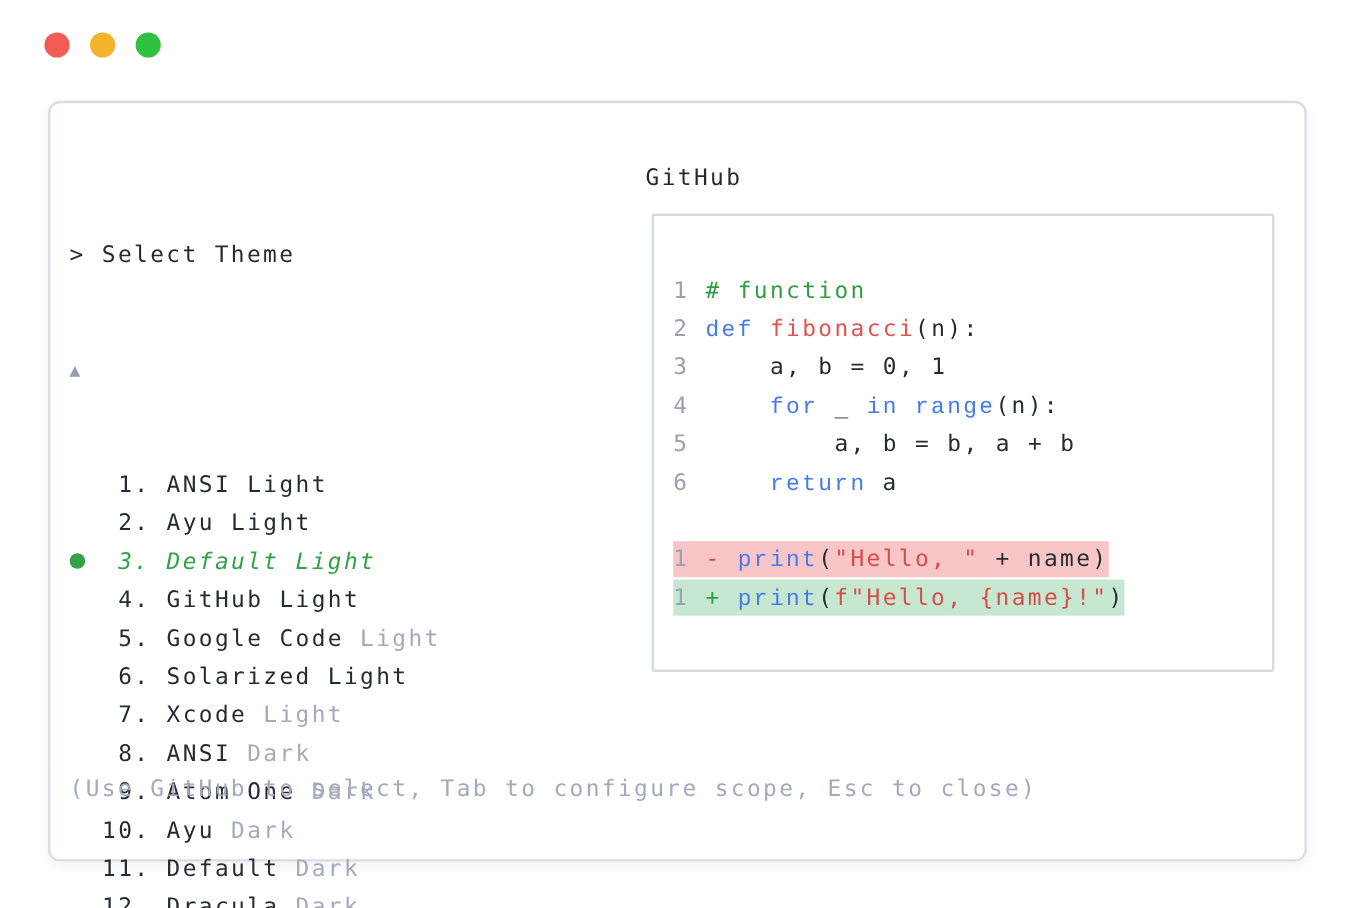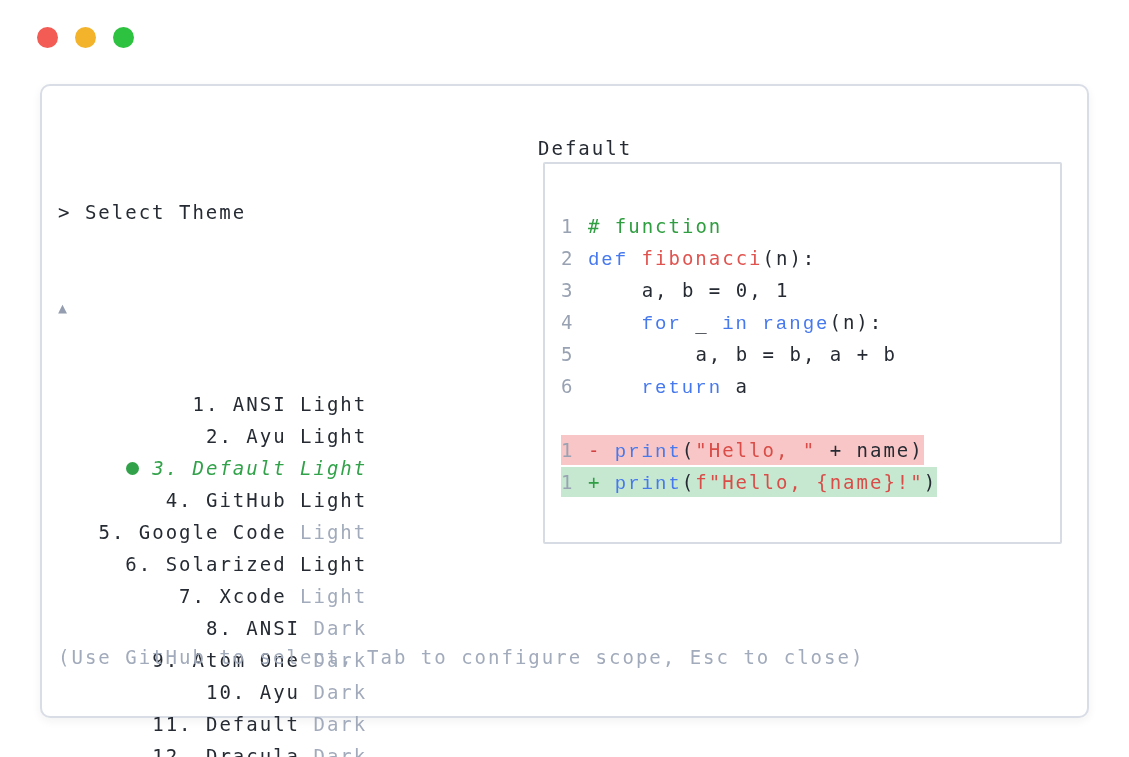--- a/index.html
+++ b/index.html
@@ -18,30 +18,30 @@
   .traffic{position:absolute;left:37px;top:27px;display:flex;gap:17px;}
   .light{width:21px;height:21px;border-radius:50%;}
 
   .panel{position:absolute;left:40px;top:84px;width:1049px;height:634px;background:#fff;
          border:2px solid var(--panel-border);border-radius:10px;
          box-shadow:0 3px 10px rgba(30,40,60,.06);}
 
   .list{position:absolute;left:16px;top:46px;}
   .row{height:32px;}
   .arrow-up{color:var(--arrow-up);font-size:15px;}
-  .trow{color:var(--ink);text-align:right;}
+  .trow{color:var(--ink);}
   .trow.sel{color:var(--accent-green);font-style:italic;}
   .mark{display:inline-block;width:27px;}
   .dot{display:inline-block;width:13px;height:13px;border-radius:50%;background:var(--accent-green);}
   .muted{color:var(--muted);}
 
   .footer{position:absolute;left:16px;top:555px;color:var(--muted);}
 
   .preview-label{position:absolute;left:496px;top:46px;}
-  .pbox{position:absolute;left:501px;top:76px;width:519px;height:382px;
+  .pbox{position:absolute;left:501px;top:92px;width:519px;height:382px;
         background:#fff;border:2px solid var(--box-border);border-radius:2px;}
   .code{position:absolute;left:16px;top:46px;}
   .cline{height:32px;}
   .ln{color:var(--linenum);}
   .kw{color:var(--keyword-blue);font-family:Liberation Mono, monospace;}
   .fn{color:var(--function-red);margin-top:24px;}
   .str{color:var(--string-red);}
   .cmt{color:var(--comment-green);}
   .pl{color:var(--ink);}
   .delm{color:var(--diff-del-text);}
@@ -63,19 +63,19 @@
 
   <div class="list mono">
     <div class="row">&gt; Select Theme</div>
     <div class="row arrow-up">▲</div>
     <div id="items"><div class="row trow"><span class="mark"></span><span> 1. ANSI Light</span></div><div class="row trow"><span class="mark"></span><span> 2. Ayu Light</span></div><div class="row trow sel"><span class="mark"><span class="dot"></span></span><span> 3. Default Light</span></div><div class="row trow"><span class="mark"></span><span> 4. GitHub Light</span></div><div class="row trow"><span class="mark"></span><span> 5. Google Code</span><span class="muted"> Light</span></div><div class="row trow"><span class="mark"></span><span> 6. Solarized Light</span></div><div class="row trow"><span class="mark"></span><span> 7. Xcode</span><span class="muted"> Light</span></div><div class="row trow"><span class="mark"></span><span> 8. ANSI</span><span class="muted"> Dark</span></div><div class="row trow"><span class="mark"></span><span> 9. Atom One</span><span class="muted"> Dark</span></div><div class="row trow"><span class="mark"></span><span>10. Ayu</span><span class="muted"> Dark</span></div><div class="row trow"><span class="mark"></span><span>11. Default</span><span class="muted"> Dark</span></div><div class="row trow"><span class="mark"></span><span>12. Dracula</span><span class="muted"> Dark</span></div></div>
     
   </div>
 
   <div class="footer mono">(Use GitHub to select, Tab to configure scope, Esc to close)</div>
 
-  <div class="preview-label mono">Default</div>
+  <div class="preview-label mono">GitHub</div>
 
   <div class="pbox">
     <div id="code" class="code mono"><div class="cline"><span class="ln">1 </span><span class="cmt"># function</span></div><div class="cline"><span class="ln">2 </span><span class="kw">def</span><span class="pl"> </span><span class="fn">fibonacci</span><span class="pl">(n):</span></div><div class="cline"><span class="ln">3 </span><span class="pl">    a, b = 0, 1</span></div><div class="cline"><span class="ln">4 </span><span class="pl">    </span><span class="kw">for</span><span class="pl"> _ </span><span class="kw">in</span><span class="pl"> </span><span class="kw">range</span><span class="pl">(n):</span></div><div class="cline"><span class="ln">5 </span><span class="pl">        a, b = b, a + b</span></div><div class="cline"><span class="ln">6 </span><span class="pl">    </span><span class="kw">return</span><span class="pl"> a</span></div><div class="cline"></div><div class="cline"><span class="hl hl-del"><span class="ln">1 </span><span class="delm">- </span><span class="kw">print</span><span class="pl">(</span><span class="str">"Hello, "</span><span class="pl"> + name)</span></span></div><div class="cline"><span class="hl hl-add"><span class="ln">1 </span><span class="addm">+ </span><span class="kw">print</span><span class="pl">(</span><span class="str">f"Hello, {name}!"</span><span class="pl">)</span></span></div></div>
   </div>
 
 </div>
 
 </body></html>

